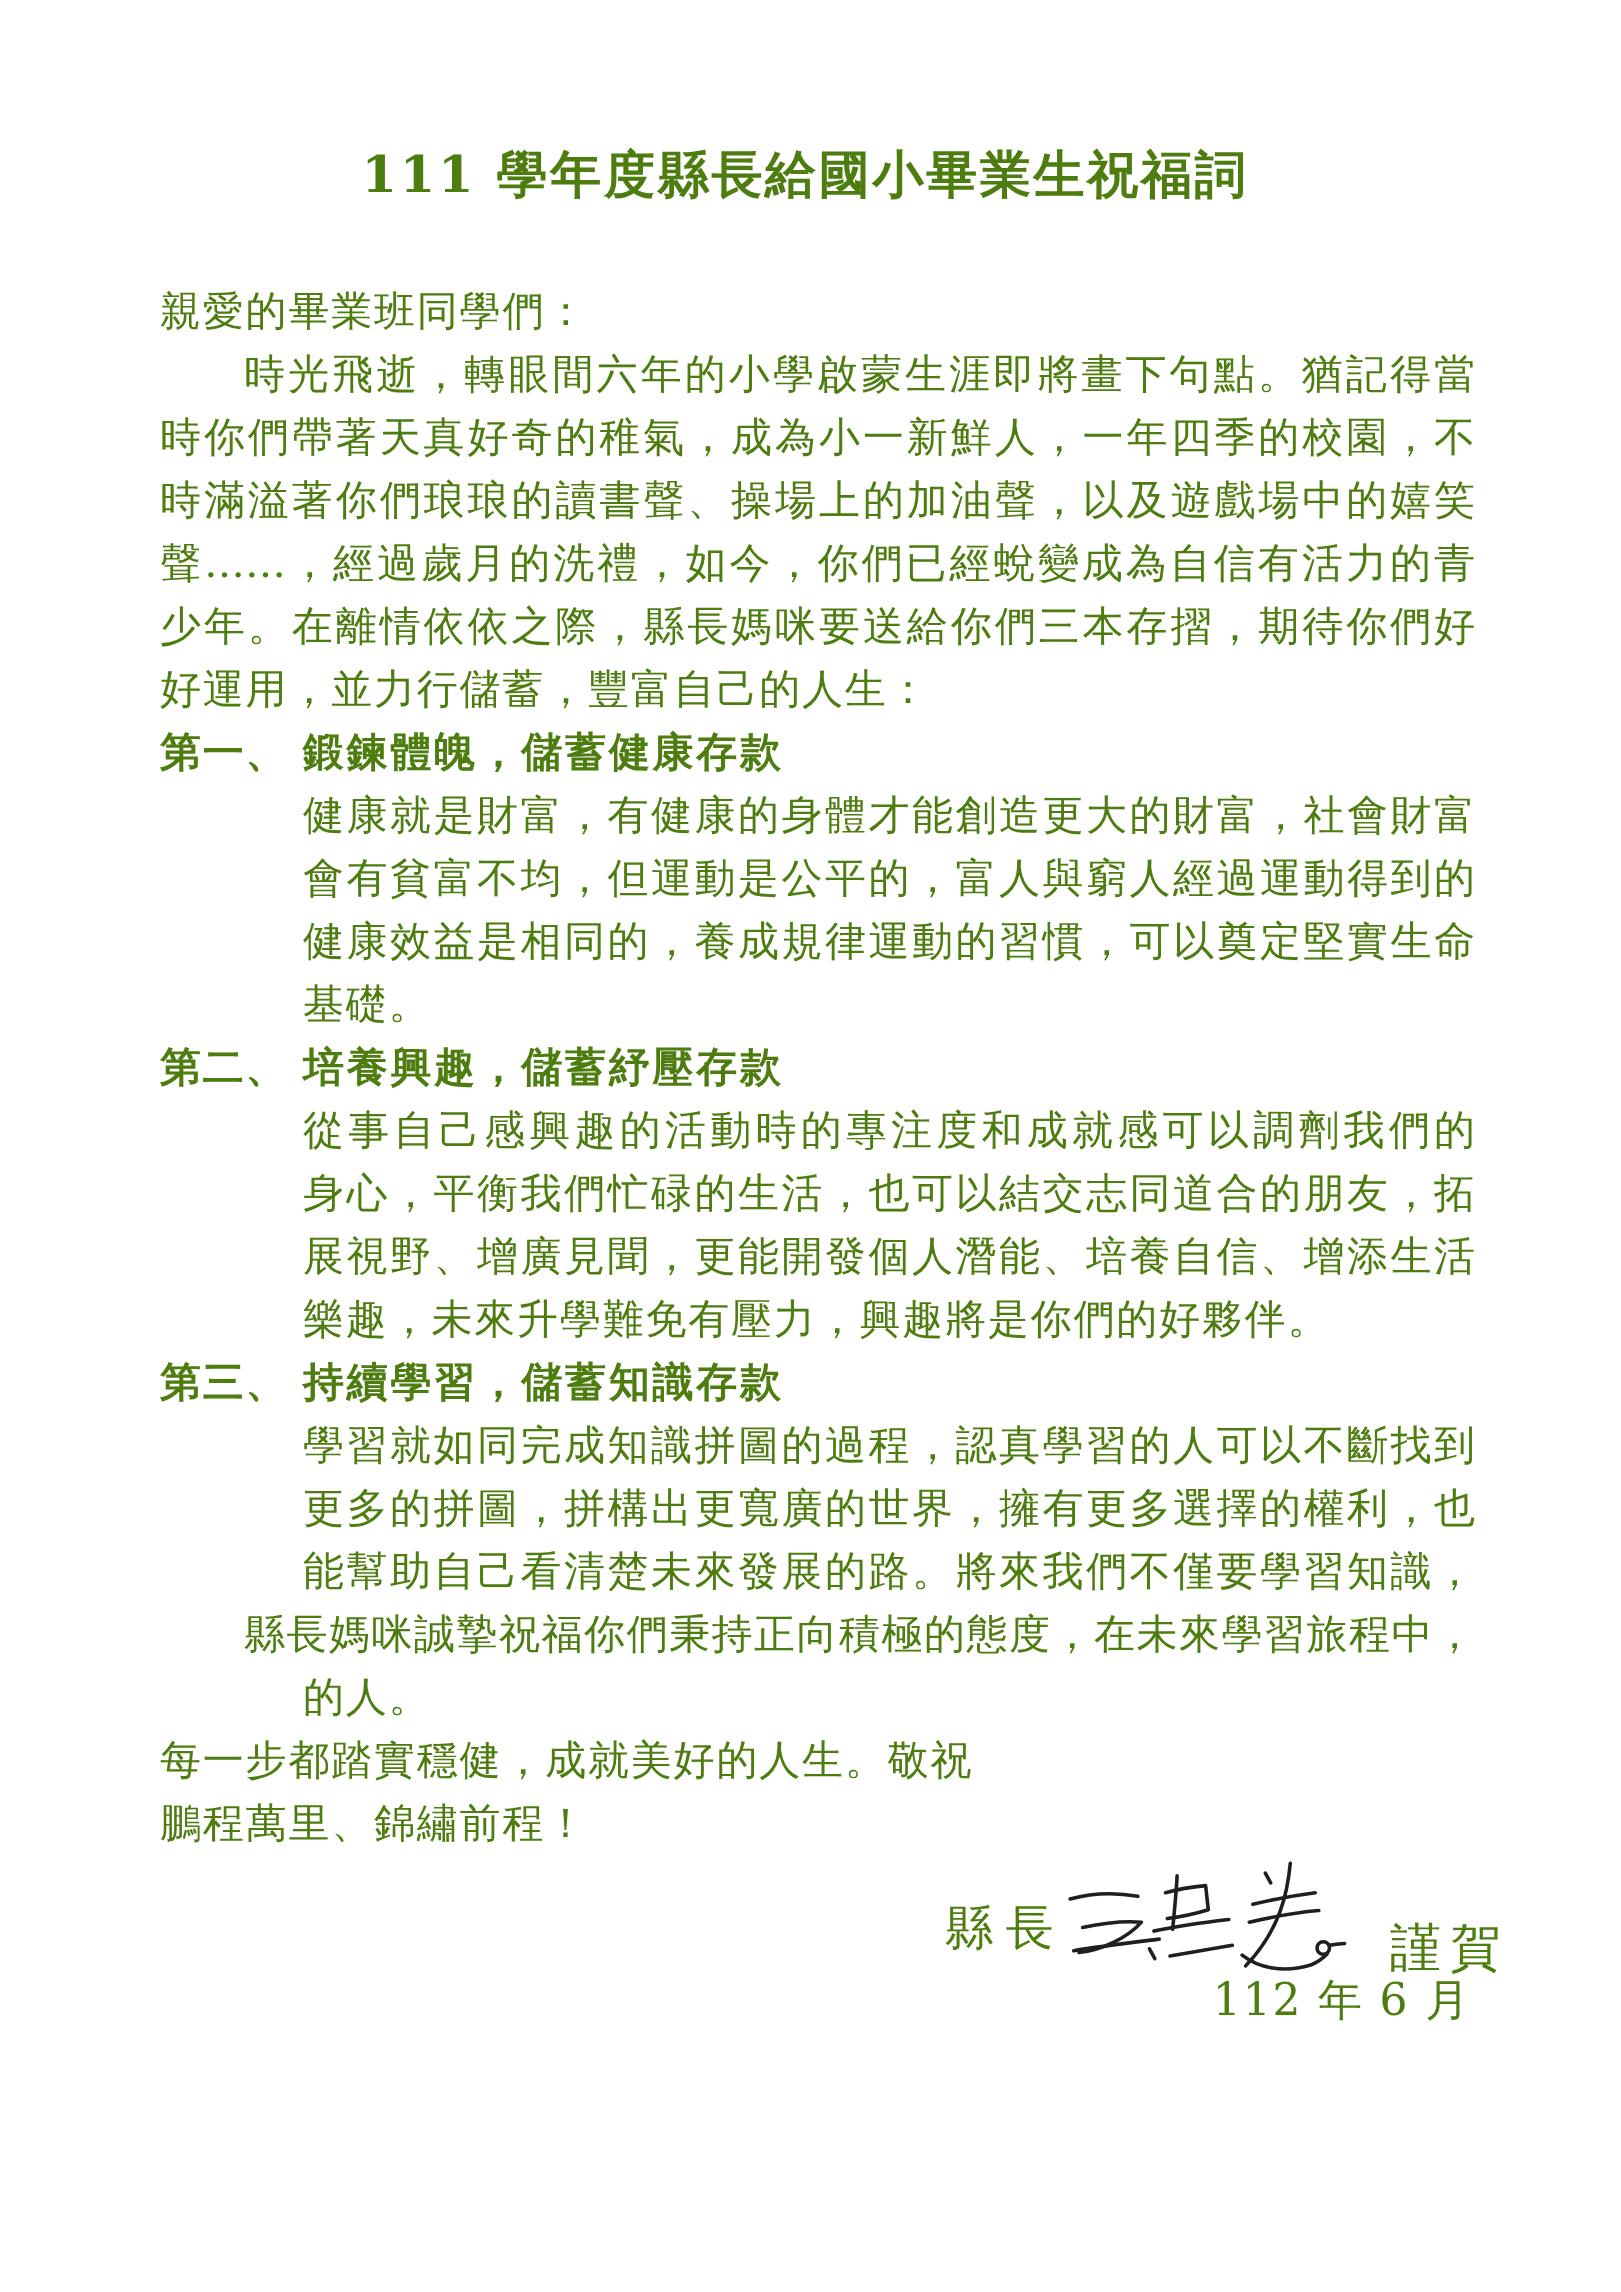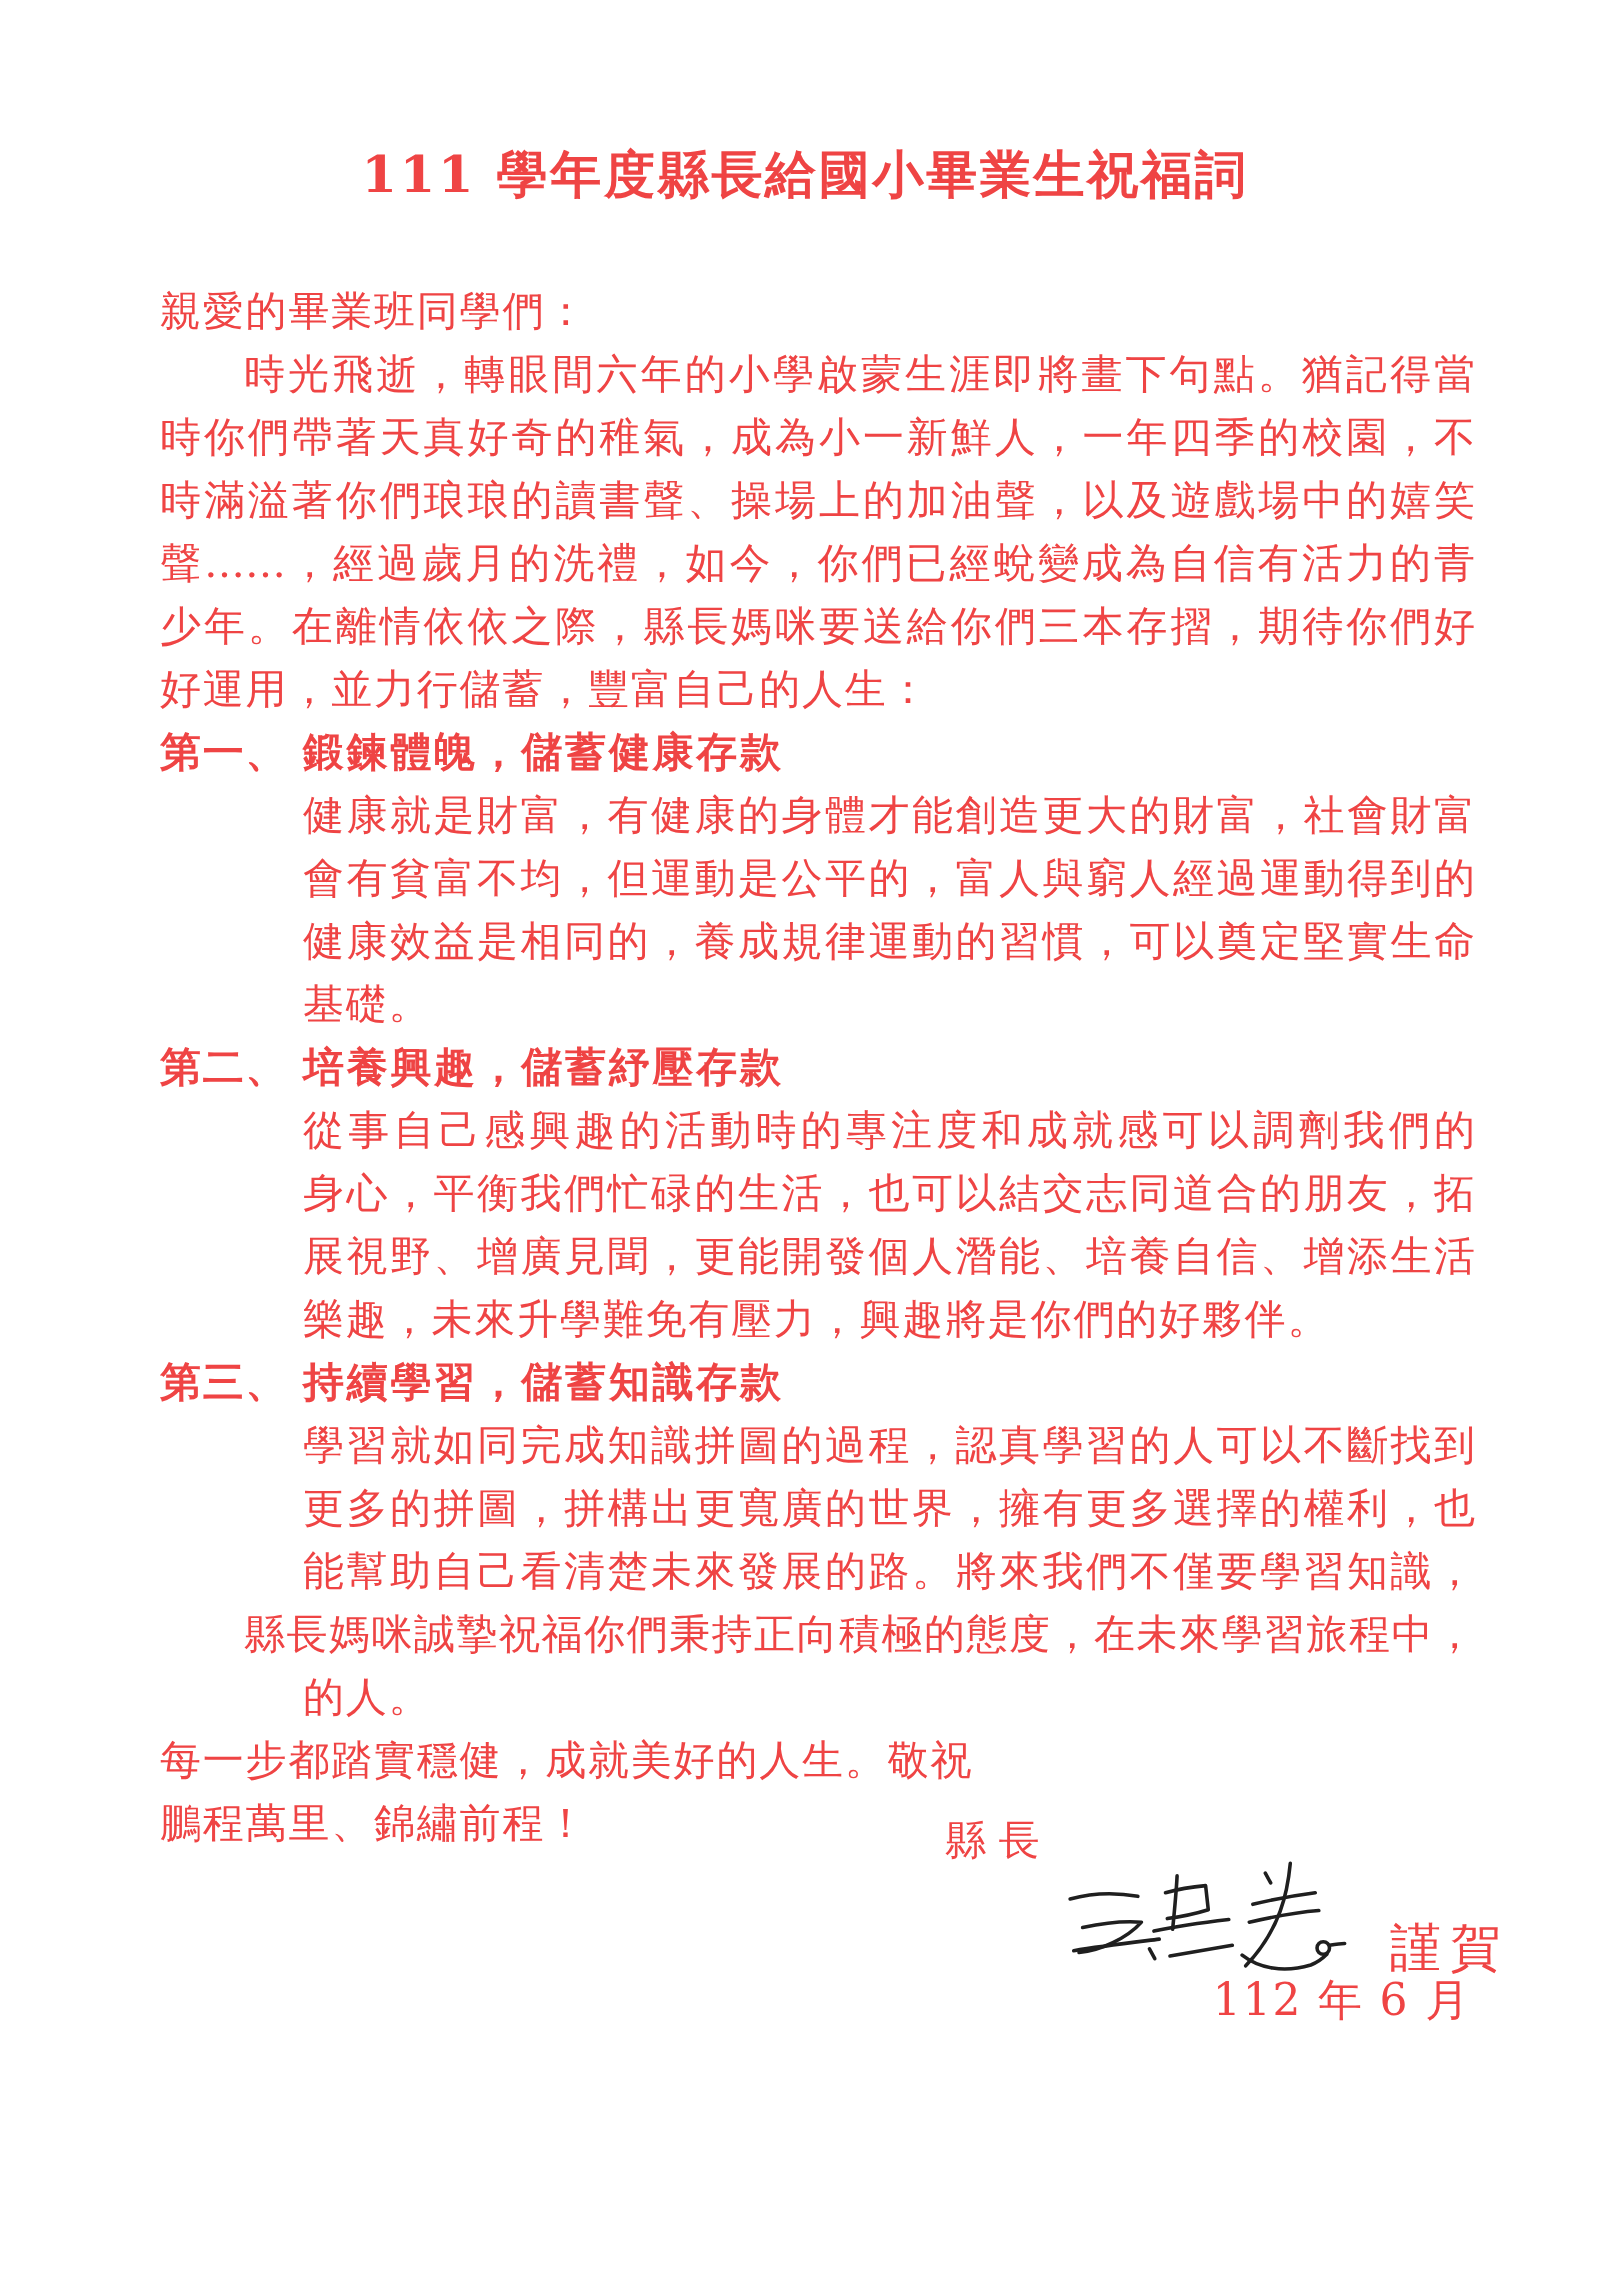--- a/index.html
+++ b/index.html
@@ -5,21 +5,21 @@
   html, body {
     margin: 0;
     padding: 0;
     background: #ffffff;
   }
   .page {
     position: relative;
     width: 1610px;
     height: 2293px;
     background: #ffffff;
-    color: #ef4444;
+    color: #4d7c0f;
     font-family: "DejaVu Serif", "Liberation Serif", serif;
     overflow: hidden;
   }
   .doc-title {
     position: absolute;
     top: 141px;
     left: 0;
     width: 100%;
     text-align: center;
     font-size: 51px;
@@ -52,22 +52,22 @@
   .line.heading { font-weight: 700; }
   .line.heading .num {
     display: inline-block;
     width: 143px;
     letter-spacing: 1.8px;
   }
   .line.heading .ht { letter-spacing: 2.7px; }
   .sig-label {
     position: absolute;
     left: 945px;
-    top: 1813px;
-    font-size: 41px;
+    top: 1896px;
+    font-size: 48px;
     letter-spacing: 12.5px;
     white-space: nowrap;
   }
   .sig-suffix {
     position: absolute;
     left: 1390px;
     top: 1914px;
     font-size: 51px;
     letter-spacing: 9px;
     white-space: nowrap;

